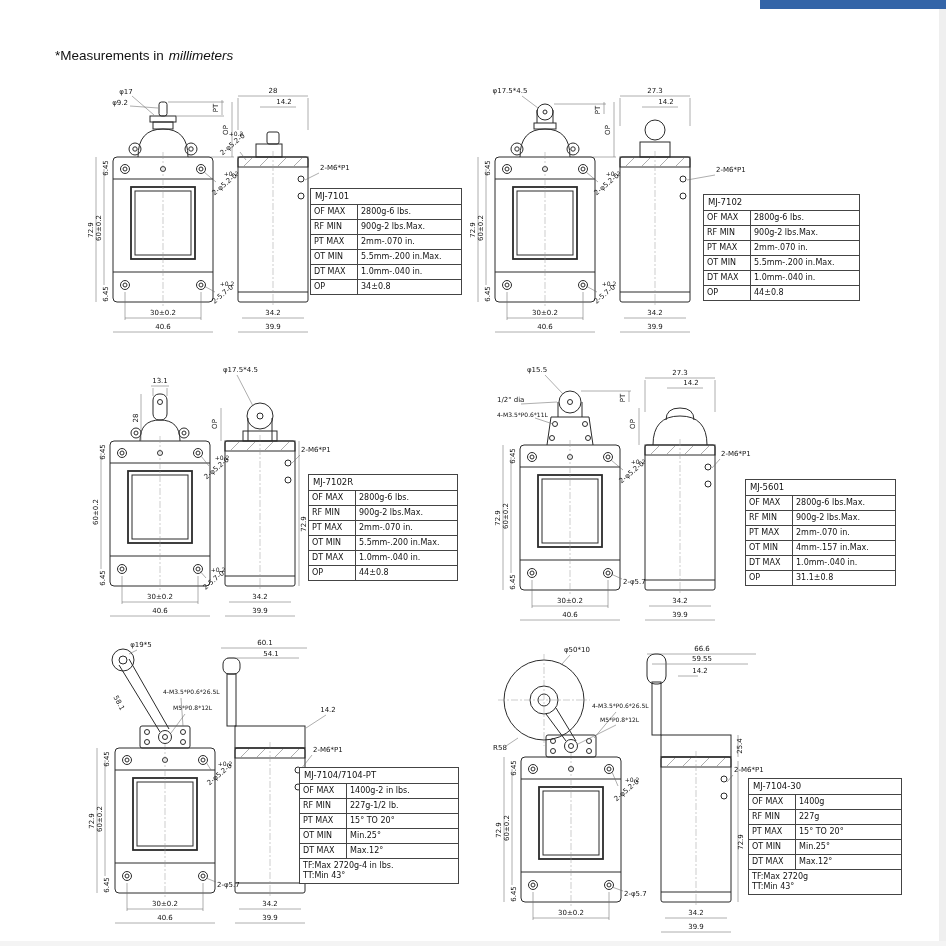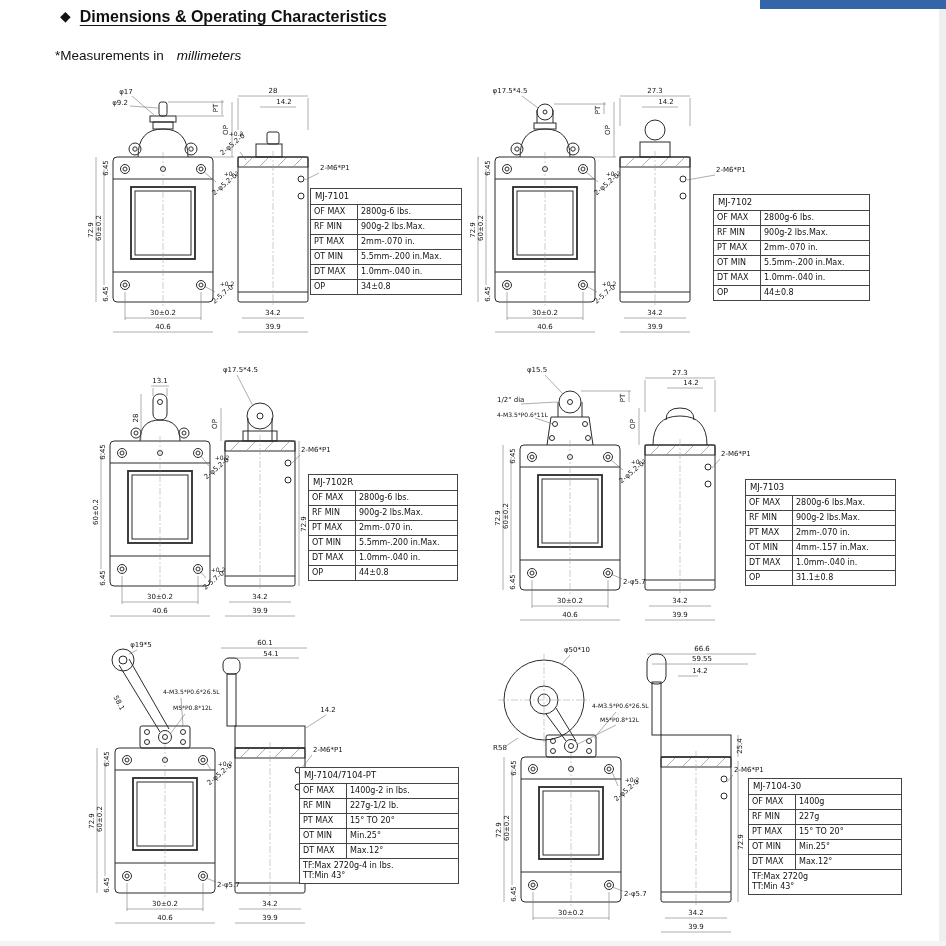--- a/index.html
+++ b/index.html
@@ -6,21 +6,21 @@
   .page{position:relative;width:946px;height:946px;background:#fff;overflow:hidden;
         font-family:"Liberation Sans",sans-serif;color:#111;}
   .edge-right{position:absolute;right:0;top:0;width:7px;height:100%;background:#efefef;}
   .edge-bottom{position:absolute;left:0;bottom:0;width:100%;height:5px;background:#f4f4f4;}
   .accent-bar{position:absolute;left:760px;top:0;width:186px;height:9px;background:#3465a8;}
   .title-row{position:absolute;left:60px;top:8px;white-space:nowrap;}
   .bullet{font-size:14px;margin-right:9px;vertical-align:1px;}
   .title{display:inline;font-size:16px;font-weight:bold;margin:0;
          text-decoration:underline;text-underline-offset:3px;}
   .note{position:absolute;left:55px;top:48px;font-size:13.5px;}
-  .note em{margin-left:13px;}
+  .note em{margin-left:5px;}
   .panel{position:absolute;}
   .panel svg{position:absolute;left:0;top:0;}
   
   .spec-table{position:absolute;border:1px solid #444;background:#fff;
               font-family:"DejaVu Sans",sans-serif;font-size:8px;color:#111;line-height:1.25;}
   .spec-name{padding:2px 4px;border-bottom:1px solid #444;font-size:8.5px;}
   .spec-row{display:flex;border-bottom:1px solid #444;}
   .spec-rows .spec-row:last-child{border-bottom:0;}
   .spec-label{flex:0 0 40px;padding:2px 3px;border-right:1px solid #444;white-space:nowrap;}
   .spec-value{flex:1;padding:2px 3px;white-space:nowrap;}
@@ -69,23 +69,20 @@
       <line x1="35" y1="-6" x2="35" y2="150" class="cl"></line>
     </g>
   </defs>
 </svg>
 
 <div class="page">
   <div class="edge-right"></div>
   <div class="edge-bottom"></div>
   <div class="accent-bar" style="background: rgb(52, 101, 168);"></div>
 
-  <div class="title-row">
-    <span class="bullet">◆</span><h1 class="title">Dimensions &amp; Operating Characteristics</h1>
-  </div>
   <div class="note">
     <span>*Measurements in</span><em>millimeters</em>
   </div>
 
   <div class="panel" style="left:88px;top:82px;width:382px;height:270px">
     <svg width="382" height="270" viewBox="0 0 382 270">
       <g>
         <use href="#fv-body" x="25" y="75"></use>
         <path d="M50,75 Q50,47 75,47 Q100,47 100,75" class="ln"></path>
         <circle cx="47" cy="67" r="6" class="ln"></circle>
@@ -245,21 +242,21 @@
       <text class="dim6" x="143" y="94">+0.2</text>
       <text class="dim" transform="rotate(-40 138 104)" x="138" y="104">2-φ5.2-0</text>
       <text class="dim6" x="139" y="204">+0.2</text>
       <text class="dim" transform="rotate(-40 136 214)" x="136" y="214">2-5.7-0</text>
       <text class="dim" x="75" y="233">30±0.2</text>
       <text class="dim" x="75" y="247">40.6</text>
       <text class="dim" x="185" y="233">34.2</text>
       <text class="dim" x="185" y="247">39.9</text>
       <text class="dim as" x="246" y="90">2-M6*P1</text>
     </svg>
-    <div class="spec-table" style="left:243px;top:112px;width:155px">
+    <div class="spec-table" style="left:233px;top:112px;width:155px">
       <div class="spec-name">MJ-7102</div>
       <div class="spec-rows">
           <div class="spec-row">
             <span class="spec-label">OF MAX</span>
             <span class="spec-value">
               <div>2800g-6 lbs.</div>
             </span>
           </div>
           <div class="spec-row">
             <span class="spec-label">RF MIN</span>
@@ -450,21 +447,21 @@
       <text class="dim" transform="rotate(-90 13 156)" x="13" y="156">60±0.2</text>
       <text class="dim" transform="rotate(-90 20 96)" x="20" y="96">6.45</text>
       <text class="dim" transform="rotate(-90 20 222)" x="20" y="222">6.45</text>
       <text class="dim as" x="128" y="224">2-φ5.7</text>
       <text class="dim" x="75" y="243">30±0.2</text>
       <text class="dim" x="75" y="257">40.6</text>
       <text class="dim" x="185" y="243">34.2</text>
       <text class="dim" x="185" y="257">39.9</text>
     </svg>
     <div class="spec-table" style="left:250px;top:119px;width:149px">
-      <div class="spec-name">MJ-7103</div>
+      <div class="spec-name">MJ-5601</div>
       <div class="spec-rows">
           <div class="spec-row">
             <span class="spec-label">OF MAX</span>
             <span class="spec-value">
               <div>2800g-6 lbs.Max.</div>
             </span>
           </div>
           <div class="spec-row">
             <span class="spec-label">RF MIN</span>
             <span class="spec-value">

